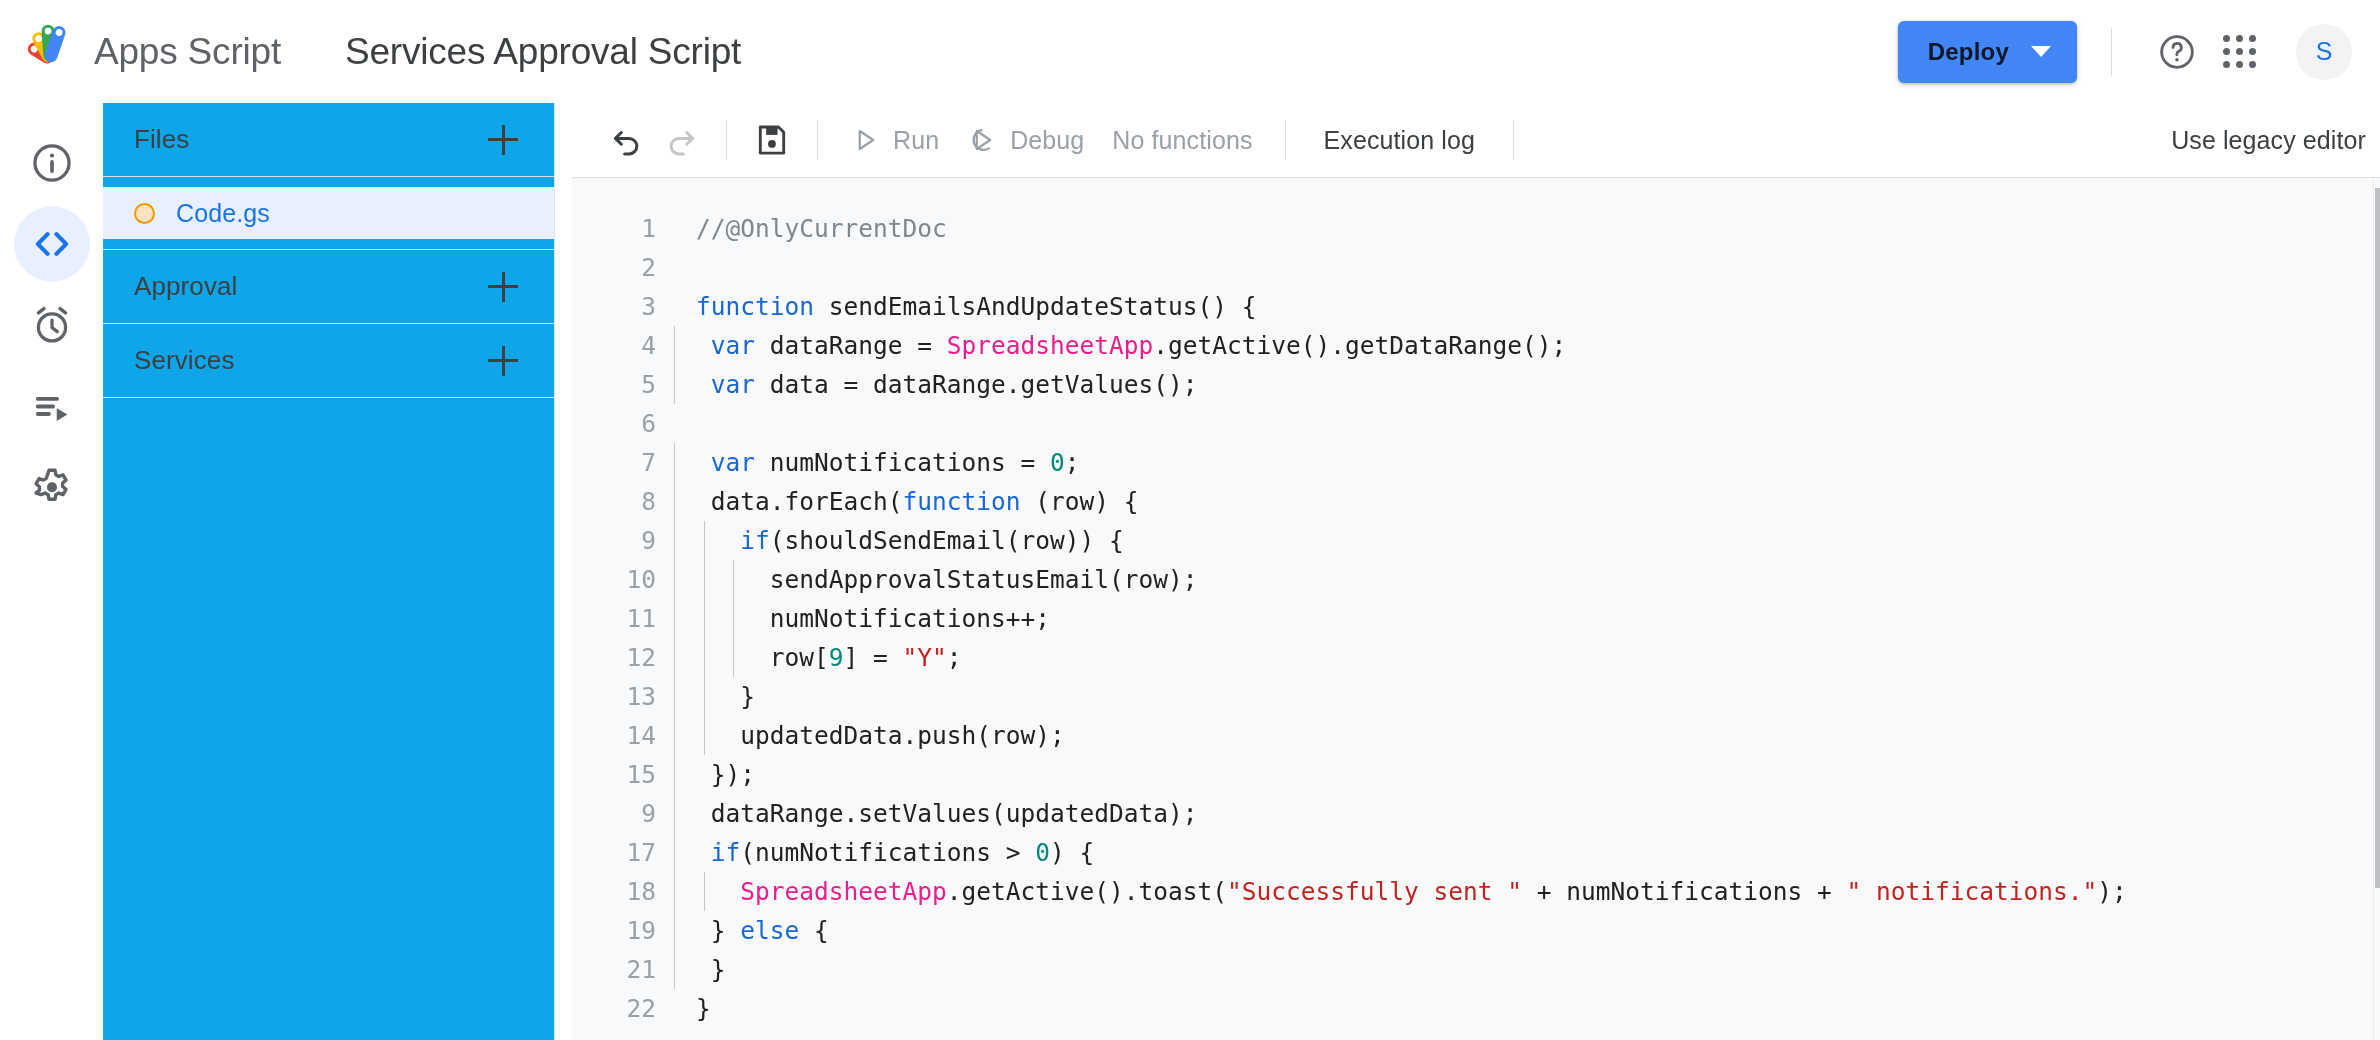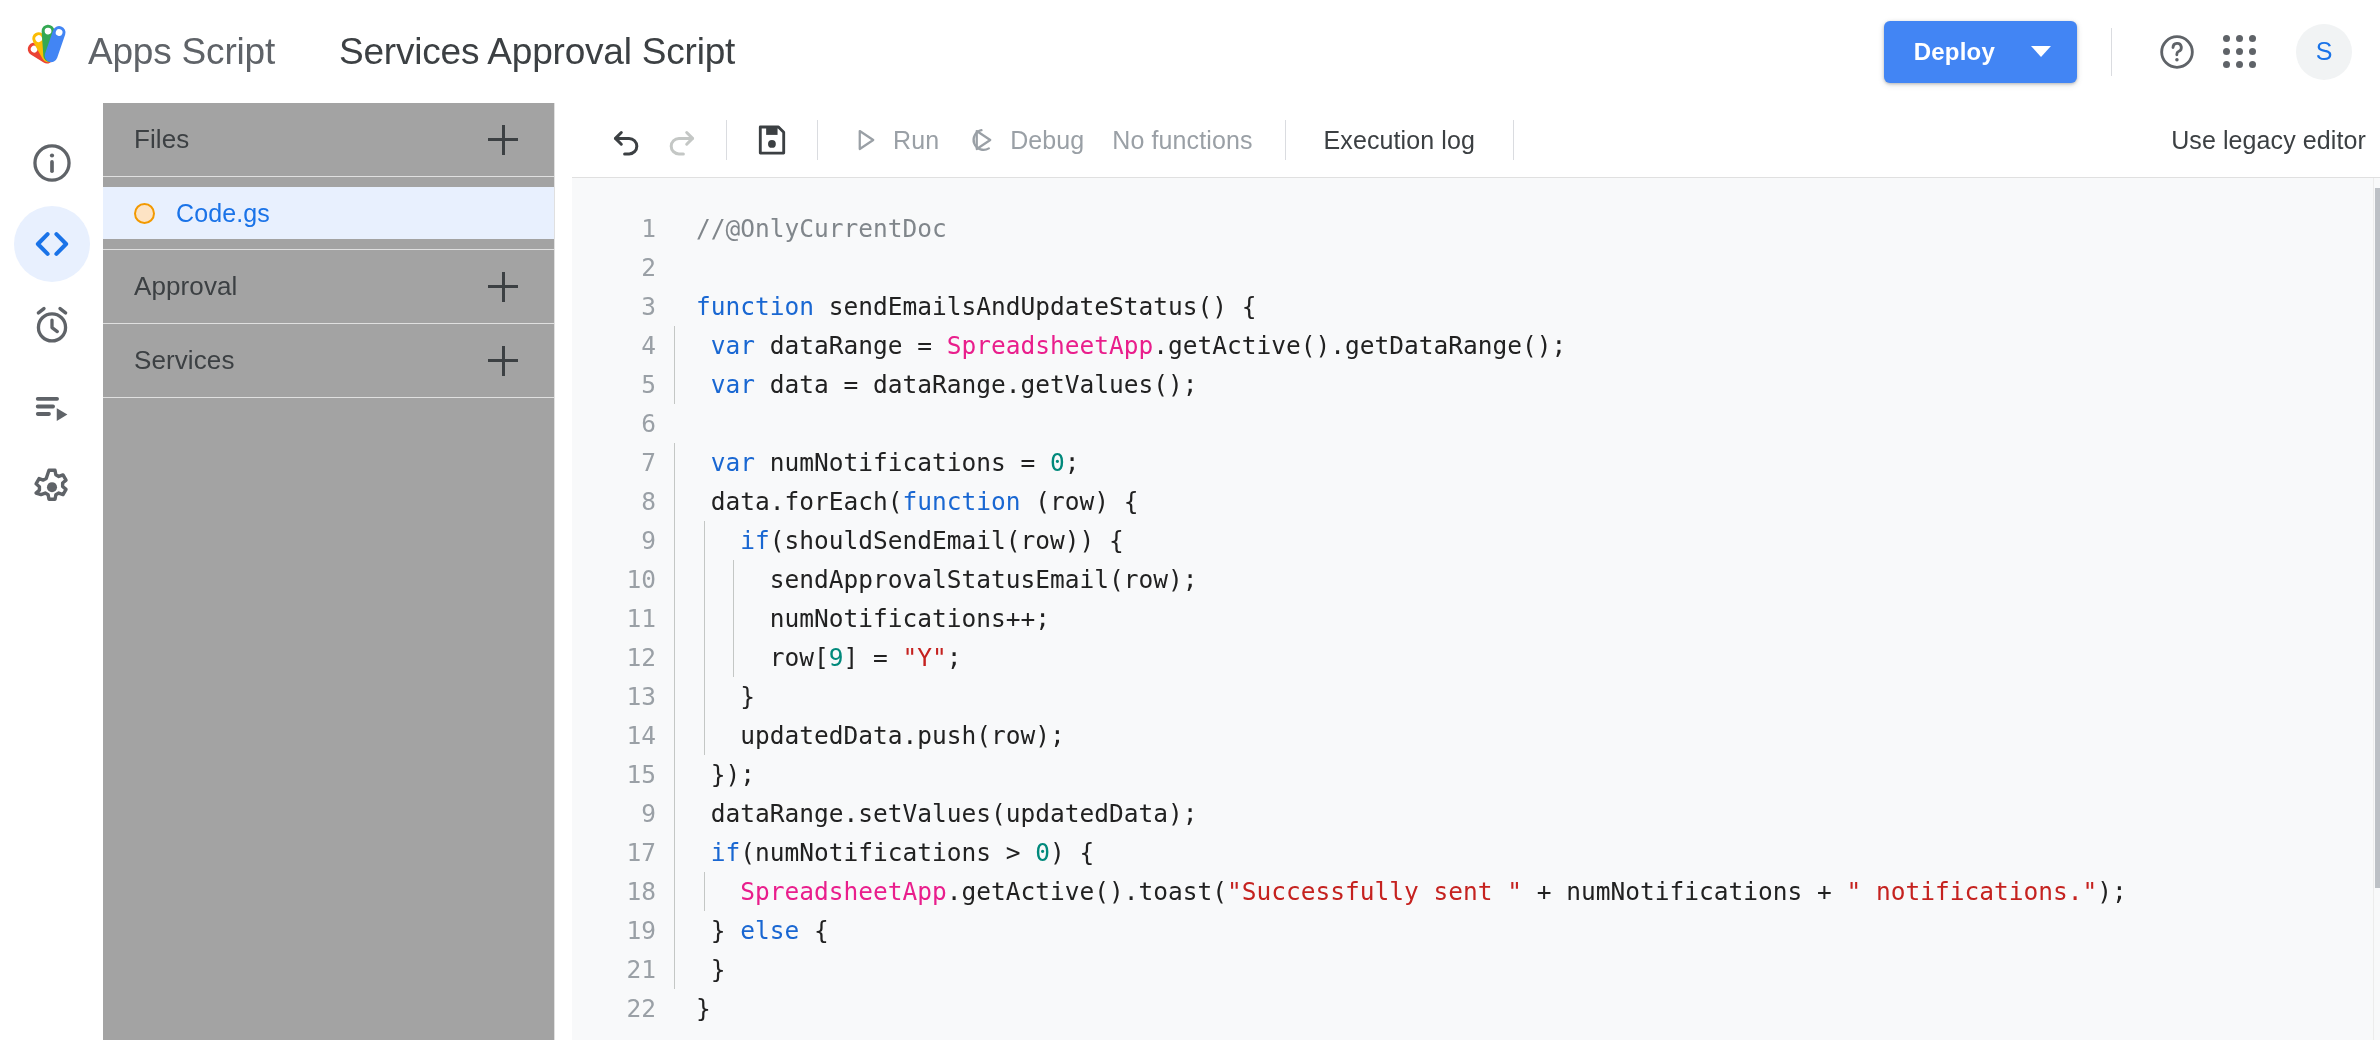--- a/index.html
+++ b/index.html
@@ -19,39 +19,39 @@
     display: flex; align-items: center;
   }
   #brand-block {
     display: flex; align-items: center;
     margin-left: 22px;
     height: 100%;
   }
   #apps-script-logo { width: 56px; height: 56px; display:block; flex: none; }
   #brand-name {
     font-size: 37px; color: #5f6368;
-    margin-left: 10px; white-space: nowrap;
+    margin-left: 16px; white-space: nowrap;
     font-weight: 400; letter-spacing: -0.2px;
   }
   #project-title {
     font-size: 37px; color: #3c4043;
     margin-left: 64px; white-space: nowrap;
     font-weight: 400; letter-spacing: -0.2px;
   }
   #header-right {
     margin-left: auto; display: flex; align-items: center;
     margin-right: 28px; height: 100%;
   }
   #deploy-button {
-    background: #4285f4; color: #ffffff;
+    background: #4285f4; color: #0f172a;
     border: none; border-radius: 6px;
     height: 62px; padding: 0 26px 0 30px;
     font-size: 24px; font-weight: bold;
     font-family: "Liberation Sans", sans-serif;
-    display: flex; align-items: center; gap: 36px;
+    display: flex; align-items: center; gap: 22px;
     cursor: pointer;
     box-shadow: 0 1px 3px rgba(60,64,67,.30), 0 2px 6px rgba(60,64,67,.15);
     letter-spacing: .2px;
   }
   #deploy-caret { width: 0; height: 0;
     border-left: 10px solid transparent; border-right: 10px solid transparent;
     border-top: 11px solid #ffffff; display:block; }
   .hdr-divider {
     width: 1px; height: 48px; background: #dadce0;
     margin: 0 34px;
@@ -83,21 +83,21 @@
     width: 76px; height: 76px; border-radius: 50%;
     display: flex; align-items: center; justify-content: center;
     margin-bottom: 5px; cursor: pointer;
   }
   .rail-item.active { background: #e8f0fe; }
 
   
   #files-panel {
     position: absolute; top: 103px; left: 103px;
     width: 452px; height: 937px;
-    background: #a3a3a3;
+    background: #0ea5e9;
     border-right: 1px solid #e0e0e0;
   }
   .panel-section-header {
     height: 74px; display: flex; align-items: center;
     padding: 0 30px 0 31px;
     border-bottom: 1px solid #e0e0e0;
     cursor: pointer;
   }
   .panel-section-title {
     font-size: 26px; color: #3c4043; font-weight: 400;

